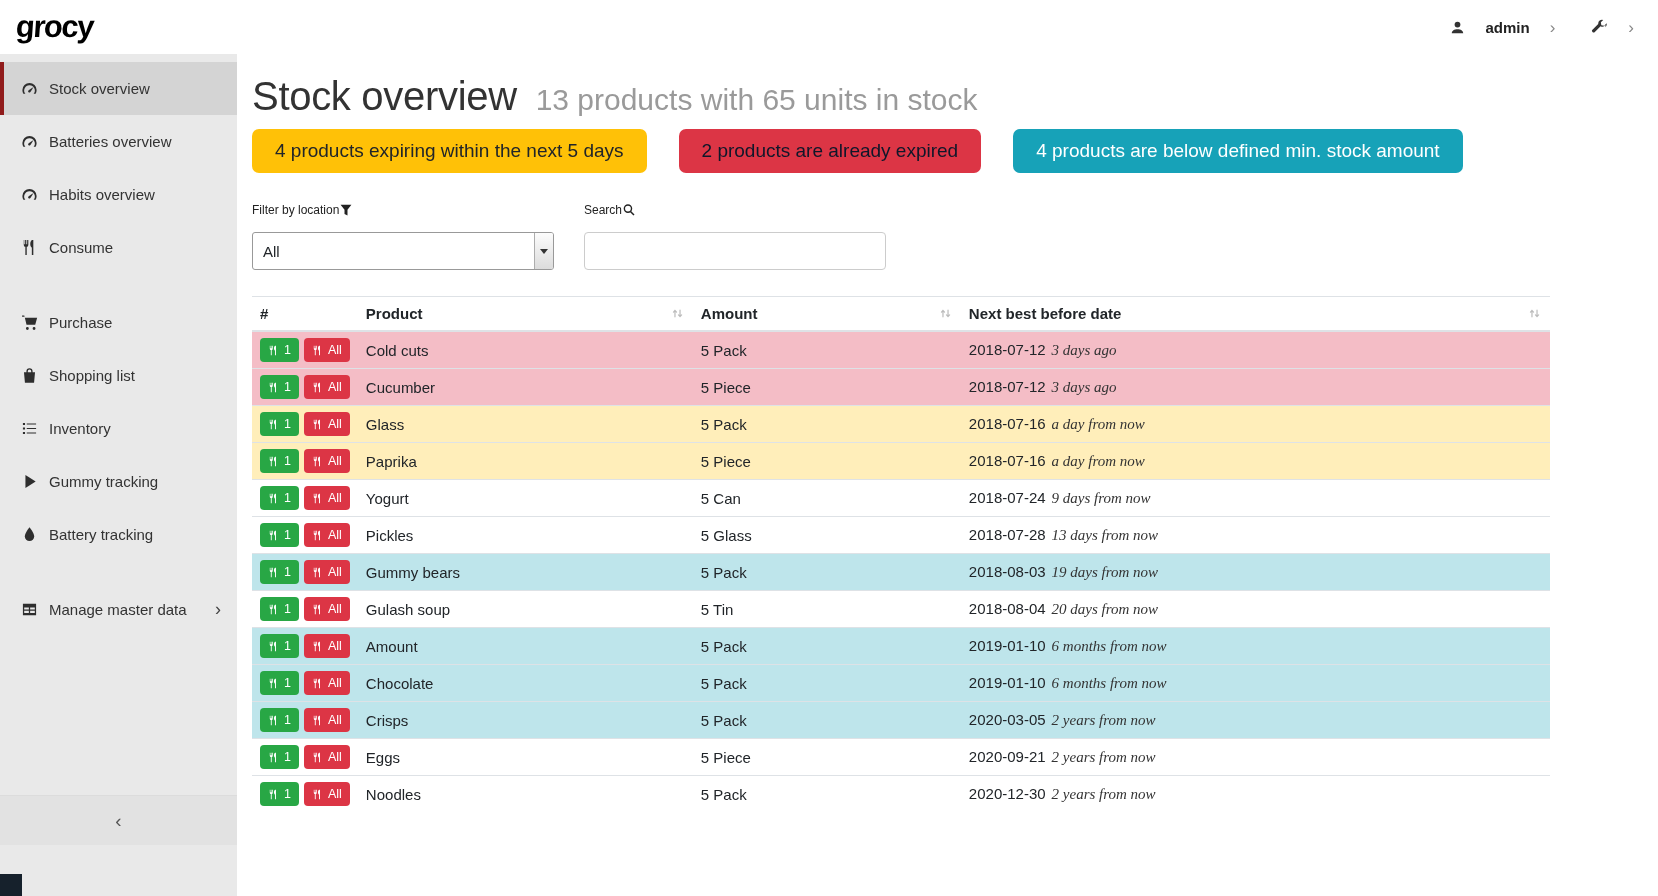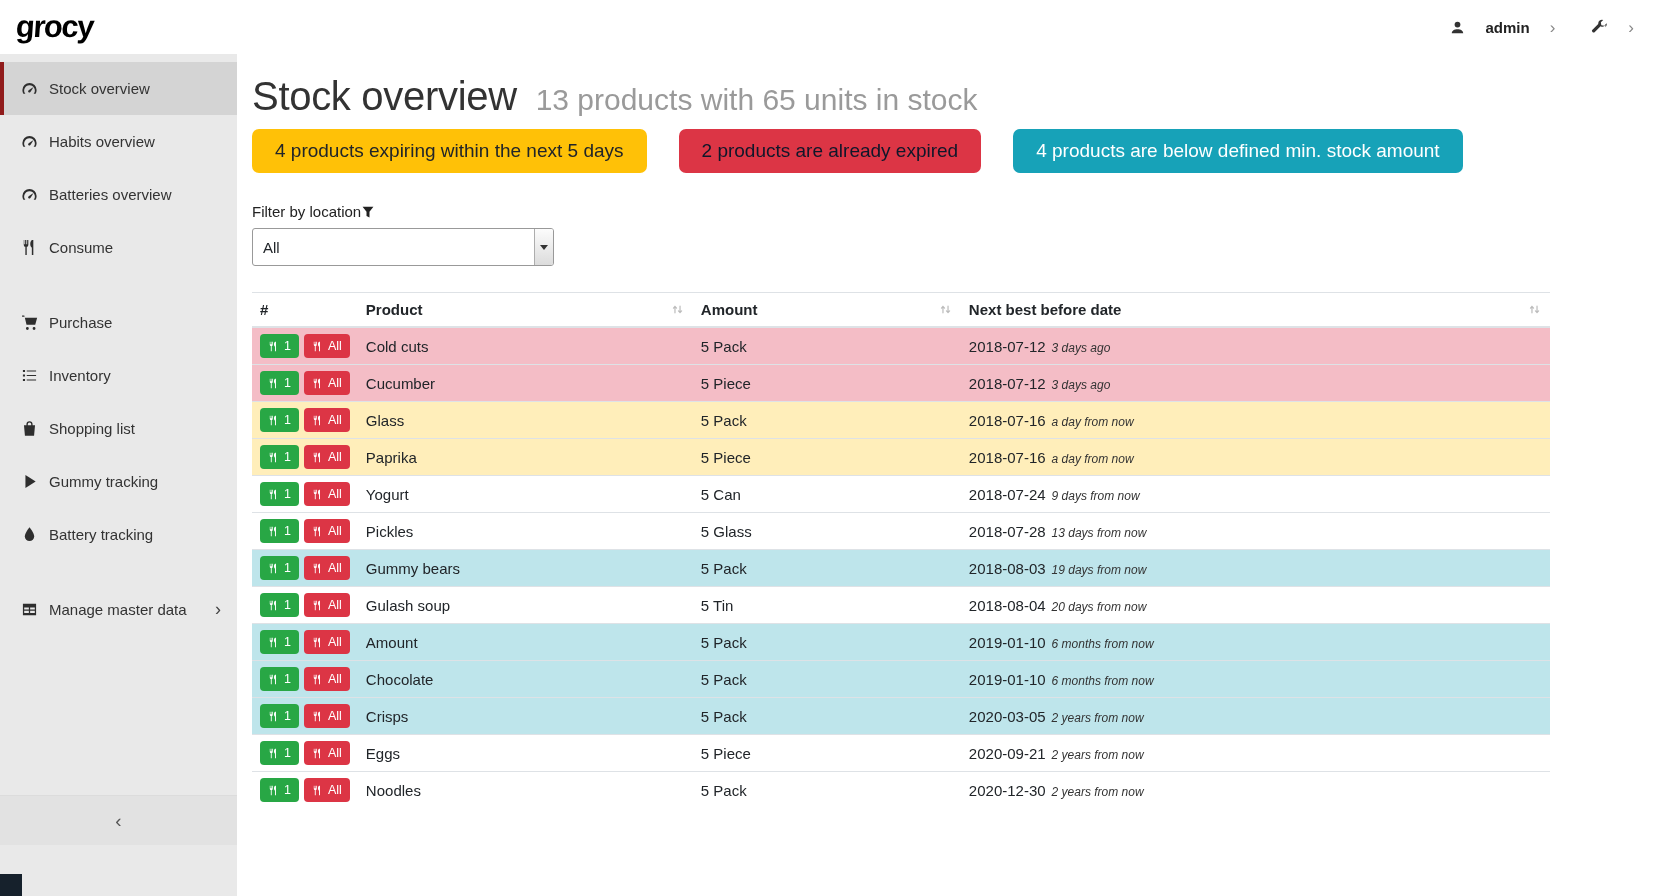--- a/index.html
+++ b/index.html
@@ -34,21 +34,21 @@
   
   .content{flex:1;padding:14px 108px 0 15px;overflow:hidden}
   .page-title{font-size:40px;font-weight:500;color:#333;margin-top:6px;letter-spacing:-.3px}
   .page-title small{font-size:30px;color:#9a9a9a;font-weight:400;margin-left:8px;letter-spacing:0}
 
   .alerts{display:flex;gap:32px;margin-top:10px}
   .alert-btn{border:none;border-radius:7px;padding:11px 23px;font-size:19px;font-family:inherit;cursor:pointer;white-space:nowrap}
 
   .filters{display:flex;gap:30px;margin-top:30px}
   .filter-group{width:302px}
-  .ctl-label{display:flex;align-items:center;gap:0;font-size:15px;color:#222;margin-bottom:8px}
+  .ctl-label{display:flex;align-items:center;gap:0;font-size:12px;color:#222;margin-bottom:15px}
   .lbl-ih{width:14px;height:14px;color:#222}
   .select{height:38px;border:1px solid #999;border-radius:3px;background:#fff;display:flex;align-items:center;justify-content:space-between;padding-left:10px;font-size:15px;cursor:pointer}
   .select-btn{width:19px;height:100%;border-left:1px solid #adadad;background:linear-gradient(#fcfcfc,#dcdcdc);display:flex;align-items:center;justify-content:center;border-radius:0 2px 2px 0}
   .select-caret{width:0;height:0;border:4px solid transparent;border-top:5px solid #333;margin-top:5px}
   .search-input{width:100%;height:38px;border:1px solid #ccc;border-radius:4px;padding:0 10px;font-size:15px;font-family:inherit;color:#212529;outline:none;background:#fff}
 
   
   .stock-table{width:100%;border-collapse:collapse;margin-top:26px}
   .stock-table th{border-top:1px solid #dee2e6;border-bottom:2px solid #dee2e6;padding:8px;font-size:15px;text-align:left;color:#212529}
   .th-inner{display:flex;align-items:center;justify-content:space-between}
@@ -59,21 +59,21 @@
   .stock-table td{border-top:1px solid #dee2e6;padding:6px 8px;font-size:15px;vertical-align:middle}
   .stock-table tbody tr:first-child td{border-top:1px solid #dee2e6}
   tr.row-expired{background:var(--row-expired,#f4bdc6)}
   tr.row-expiring{background:var(--row-expiring,#ffeeba)}
   tr.row-belowmin{background:var(--row-belowmin,#bee5eb)}
   .cell-actions{white-space:nowrap}
   .consume-btn{display:inline-flex;align-items:center;gap:5px;border:none;border-radius:4px;color:#fff;font-size:12.5px;font-family:inherit;padding:5px 8px;cursor:pointer;vertical-align:middle}
   .consume-btn.one{background:var(--btn-green,#28a745);margin-right:5px}
   .consume-btn.all{background:var(--btn-red,#dc3545)}
   .btn-ih{width:11px;height:11px;color:#fff}
-  .date-note{font-family:Liberation Sans, sans-serif;font-style:italic;font-size:12px;color:#333;margin-left:6px}
+  .date-note{font-family:Liberation Serif, serif;font-style:italic;font-size:15px;color:#333;margin-left:6px}
 </style>
 </head>
 <body>
 
 <div class="topbar">
   <div class="logo">grocy</div>
   <div class="topbar-right">
     <div class="menu-trigger">
       <span class="ih top-ih">
           <svg viewBox="0 0 16 16">
@@ -106,62 +106,62 @@
           </span>
           <span class="side-label">Stock overview</span>
         </div>
         <div class="side-item">
           <span class="ih side-ih">
             <svg viewBox="0 0 16 16">
               <path d="M8 2.8A6.7 6.7 0 0 0 1.3 9.5c0 1.2.3 2.4.9 3.4h1.9A4.9 4.9 0 0 1 8 4.9a4.9 4.9 0 0 1 3.9 8h1.9c.6-1 .9-2.2.9-3.4A6.7 6.7 0 0 0 8 2.8z"></path>
               <path d="M7 9.8a1.2 1.2 0 0 0 1.8 1.6c.4-.4 3-4.9 3-4.9S7.4 9.4 7 9.8z"></path>
             </svg>
           </span>
-          <span class="side-label">Habits overview</span>
+          <span class="side-label">Batteries overview</span>
         </div>
         <div class="side-item">
           <span class="ih side-ih">
             <svg viewBox="0 0 16 16">
               <path d="M8 2.8A6.7 6.7 0 0 0 1.3 9.5c0 1.2.3 2.4.9 3.4h1.9A4.9 4.9 0 0 1 8 4.9a4.9 4.9 0 0 1 3.9 8h1.9c.6-1 .9-2.2.9-3.4A6.7 6.7 0 0 0 8 2.8z"></path>
               <path d="M7 9.8a1.2 1.2 0 0 0 1.8 1.6c.4-.4 3-4.9 3-4.9S7.4 9.4 7 9.8z"></path>
             </svg>
           </span>
-          <span class="side-label">Batteries overview</span>
+          <span class="side-label">Habits overview</span>
         </div>
         <div class="side-item">
           <span class="ih side-ih">
             <svg viewBox="0 0 16 16">
               <path d="M2.6 1v4.3c0 1 .6 1.8 1.5 2.1V15h1.3V7.4c.9-.3 1.5-1.1 1.5-2.1V1H5.8v3.9H5V1H3.9v3.9h-.8V1zM10.7 1C9.6 1 8.7 2.7 8.7 4.8c0 1.7.6 3 1.5 3.4V15h1.4V1z"></path>
             </svg>
           </span>
           <span class="side-label">Consume</span>
         </div>
         <div class="side-item gap">
           <span class="ih side-ih">
             <svg viewBox="0 0 16 16">
               <path d="M1 1.5h2.1l.5 2h11.6l-1.8 6.7H5.2L3.4 2.7H1zM6 12.3a1.35 1.35 0 1 0 0 2.7 1.35 1.35 0 0 0 0-2.7zm6.3 0a1.35 1.35 0 1 0 0 2.7 1.35 1.35 0 0 0 0-2.7z"></path>
             </svg>
           </span>
           <span class="side-label">Purchase</span>
         </div>
         <div class="side-item">
           <span class="ih side-ih">
             <svg viewBox="0 0 16 16">
+              <path d="M5.1 4.9V4a2.9 2.9 0 0 1 5.8 0v.9h2.3l-.9 10H3.7l-.9-10zm1.3 0h3.2V4a1.6 1.6 0 0 0-3.2 0z"></path>
+            </svg>
+          </span>
+          <span class="side-label">Shopping list</span>
+        </div>
+        <div class="side-item">
+          <span class="ih side-ih">
+            <svg viewBox="0 0 16 16">
               <path d="M1.8 2.8h2v2h-2zM5.4 3.3h8.8v1H5.4zM1.8 7h2v2h-2zM5.4 7.5h8.8v1H5.4zM1.8 11.2h2v2h-2zM5.4 11.7h8.8v1H5.4z"></path>
             </svg>
           </span>
           <span class="side-label">Inventory</span>
-        </div>
-        <div class="side-item">
-          <span class="ih side-ih">
-            <svg viewBox="0 0 16 16">
-              <path d="M5.1 4.9V4a2.9 2.9 0 0 1 5.8 0v.9h2.3l-.9 10H3.7l-.9-10zm1.3 0h3.2V4a1.6 1.6 0 0 0-3.2 0z"></path>
-            </svg>
-          </span>
-          <span class="side-label">Shopping list</span>
         </div>
         <div class="side-item">
           <span class="ih side-ih">
             <svg viewBox="0 0 16 16">
               <path d="M4.2 1.8 13.8 8 4.2 14.2z"></path>
             </svg>
           </span>
           <span class="side-label">Gummy tracking</span>
         </div>
         <div class="side-item">
@@ -209,20 +209,32 @@
                 <path d="M1.8 2h12.4L9.7 7.8v6.4l-3.4-1.7V7.8z"></path>
               </svg>
             </span>
         </div>
         <div class="select">
           <span class="select-value">All</span>
           <span class="select-btn">
               <span class="select-caret"></span>
             </span>
         </div>
+      </div>
+      <div class="filter-group">
+        <div class="ctl-label">
+          <span>Search</span>
+          <span class="ih lbl-ih">
+              <svg viewBox="0 0 16 16">
+                <path fill-rule="evenodd" d="M6.8 1.5a4.9 4.9 0 1 1 0 9.8 4.9 4.9 0 0 1 0-9.8zm0 1.6a3.3 3.3 0 1 0 0 6.6 3.3 3.3 0 0 0 0-6.6z"></path>
+                <path d="m10.3 9.2 4 4-1.2 1.2-4-4z"></path>
+              </svg>
+            </span>
+        </div>
+        <input class="search-input" type="text" value="" style="">
       </div>
     </div>
 
     <table class="stock-table">
       <thead>
         <tr id="table-head-row">
             <th>
               <div class="th-inner">
                 <span>#</span>
               </div>

